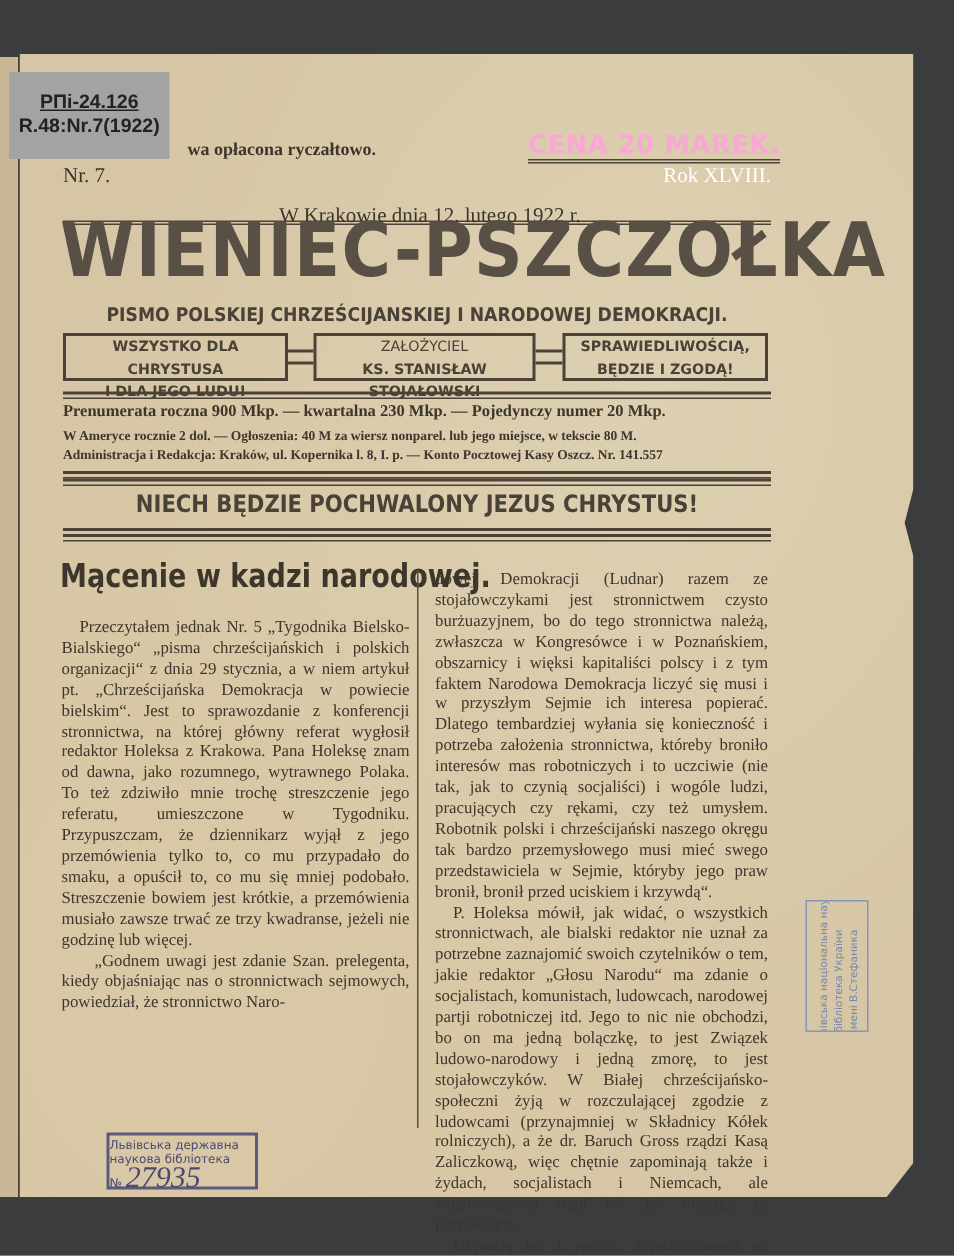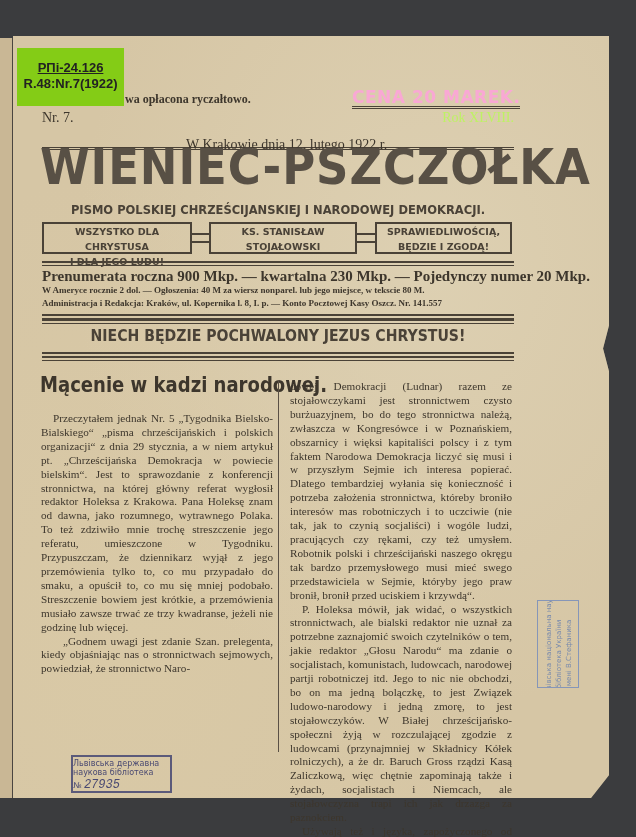--- a/index.html
+++ b/index.html
@@ -1,51 +1,51 @@
 <!DOCTYPE html>
 <html><head>
 <meta charset="utf-8">
 <style>
   html,body{margin:0;padding:0;}
   body{width:636px;height:837px;background:#3b3c3e;position:relative;overflow:hidden;font-family:"Liberation Serif",serif;color:#3d362c;}
   .leftstrip{position:absolute;left:0;top:38px;width:12px;height:760px;background:#c9b795;border-right:2px solid #4a4540;}
   .page{position:absolute;left:13px;top:36px;width:596px;height:762px;background:#d6c6a5;
     background-image:radial-gradient(ellipse at 70% 30%, #ddd0b2 0%, rgba(214,198,165,0) 60%),radial-gradient(ellipse at 20% 80%, #d9c9a6 0%, rgba(214,198,165,0) 55%);
     clip-path:polygon(0 0,100% 0,100% 38%,99% 41%,100% 44%,100% 97%,97% 100%,0 100%);}
-  .label{position:absolute;left:17px;top:48px;width:107px;height:58px;background:#84cc16;font-family:"Liberation Sans",sans-serif;color:#222;text-align:center;font-weight:bold;font-size:13px;line-height:16px;padding-top:12px;box-sizing:border-box;}
+  .label{position:absolute;left:6px;top:48px;width:107px;height:58px;background:#a3a3a3;font-family:"Liberation Sans",sans-serif;color:#222;text-align:center;font-weight:bold;font-size:13px;line-height:16px;padding-top:12px;box-sizing:border-box;}
   .label .l1{text-decoration:underline;}
   .postage{position:absolute;left:125px;top:92px;font-size:12px;font-weight:bold;font-family:"Liberation Serif",serif;}
   .price{position:absolute;left:352px;top:88px;font-family:"DejaVu Sans",sans-serif;font-weight:bold;font-size:17px;letter-spacing:0.5px;color:#f9a8d4;border-bottom:3px double #4a4237;line-height:18px;}
   .issueline{position:absolute;left:42px;top:110px;width:472px;font-size:14px;border-bottom:3px double #4a4237;padding-bottom:20px;height:17px;}
   .issueline .nr{position:absolute;left:0;}
   .issueline .date{position:absolute;left:144px;margin-top:27px;}
-  .issueline .year{position:absolute;right:0;color:#bef264;}
+  .issueline .year{position:absolute;right:0;color:#ffffff;}
   .mast{position:absolute;left:40px;top:138px;width:476px;text-align:center;font-family:"DejaVu Sans",sans-serif;font-weight:bold;font-size:50px;letter-spacing:1px;color:#585045;line-height:58px;transform:scaleX(0.9);transform-origin:left;white-space:nowrap;}
   .subtitle{position:absolute;left:40px;top:202px;width:476px;text-align:center;font-family:"DejaVu Sans",sans-serif;font-weight:bold;font-size:12.5px;color:#4a4237;transform:scaleX(0.92);transform-origin:center;white-space:nowrap;}
   .mottos{position:absolute;left:42px;top:222px;width:472px;height:34px;padding-left:48px;}
   .mbox{position:absolute;top:0;height:32px;border:2px solid #4a4237;font-family:"DejaVu Sans",sans-serif;font-weight:bold;font-size:9.5px;text-align:center;line-height:15px;box-sizing:border-box;color:#4a4237;}
   .mb1{left:0;width:150px;}
   .mb2{left:167px;width:148px;}
   .mb3{left:333px;width:137px;}
   .conn{position:absolute;top:11px;height:6px;border-top:2px solid #4a4237;border-bottom:2px solid #4a4237;}
   .c1{left:150px;width:17px;}
   .c2{left:315px;width:18px;}
   .rule{position:absolute;left:42px;width:472px;border-top:2px solid #4a4237;border-bottom:1px solid #4a4237;height:2px;}
-  .subs{position:absolute;left:42px;top:268px;width:472px;font-size:15px;font-weight:bold;white-space:nowrap;}
+  .subs{position:absolute;left:42px;top:268px;width:472px;font-size:11px;font-weight:bold;white-space:nowrap;}
   .info{position:absolute;left:42px;width:472px;font-size:9px;font-weight:bold;white-space:nowrap;font-family:"Liberation Serif",serif;}
   .greeting{position:absolute;left:42px;top:326px;width:472px;text-align:center;font-family:"DejaVu Sans",sans-serif;font-weight:bold;font-size:16px;color:#4a4237;transform:scaleX(0.88);white-space:nowrap;}
   .headline{position:absolute;left:40px;top:372px;width:230px;font-family:"DejaVu Sans",sans-serif;font-weight:bold;font-size:22px;color:#3d362c;transform:scaleX(0.82);transform-origin:left;white-space:nowrap;}
   .col{position:absolute;font-size:11.2px;line-height:13.9px;text-align:justify;}
   .colL{left:41px;top:412px;width:232px;}
   .colR{left:290px;top:380px;width:222px;}
   .col p{margin:0;text-indent:12px;}
   .col p.noindent{text-indent:0;}
   .divider{position:absolute;left:278px;top:380px;width:1px;height:372px;background:#5a5045;}
   .stamp1{position:absolute;left:71px;top:755px;width:101px;height:38px;border:2px solid #5b5a7a;color:#4a4a72;font-family:"DejaVu Sans",sans-serif;font-size:8px;line-height:9px;box-sizing:border-box;padding-top:2px;}
-  .stamp1 .num{font-family:Liberation Mono, monospace;font-style:italic;font-size:12px;line-height:16px;}
+  .stamp1 .num{font-family:Liberation Serif, serif;font-style:italic;font-size:20px;line-height:16px;}
   .stamp2{position:absolute;left:537px;top:600px;width:42px;height:88px;border:1.5px solid #8696b8;color:#7689ad;font-family:"DejaVu Sans",sans-serif;font-size:7px;line-height:10px;box-sizing:border-box;overflow:hidden;}
   .stamp2 .inner{position:absolute;left:-24px;top:38px;width:90px;transform:rotate(-90deg);text-align:center;white-space:nowrap;}
 </style>
 </head>
 <body>
 
 <div class="leftstrip"></div>
 <div class="page"></div>
 
 <div class="label">
@@ -65,20 +65,21 @@
 <div class="mast">WIENIEC-PSZCZOŁKA</div>
 <div class="subtitle">PISMO POLSKIEJ CHRZEŚCIJANSKIEJ I NARODOWEJ DEMOKRACJI.</div>
 
 <div class="mottos">
   <div class="mbox mb1">
     <div>WSZYSTKO DLA CHRYSTUSA</div>
     <div>I DLA JEGO LUDU!</div>
   </div>
   <div class="conn c1"></div>
   <div class="mbox mb2">
+    <div style="font-weight:normal">ZAŁOŻYCIEL</div>
     <div>KS. STANISŁAW STOJAŁOWSKI</div>
   </div>
   <div class="conn c2"></div>
   <div class="mbox mb3">
     <div>SPRAWIEDLIWOŚCIĄ,</div>
     <div>BĘDZIE I ZGODĄ!</div>
   </div>
 </div>
 
 <div class="rule" style="top:261px"></div>

